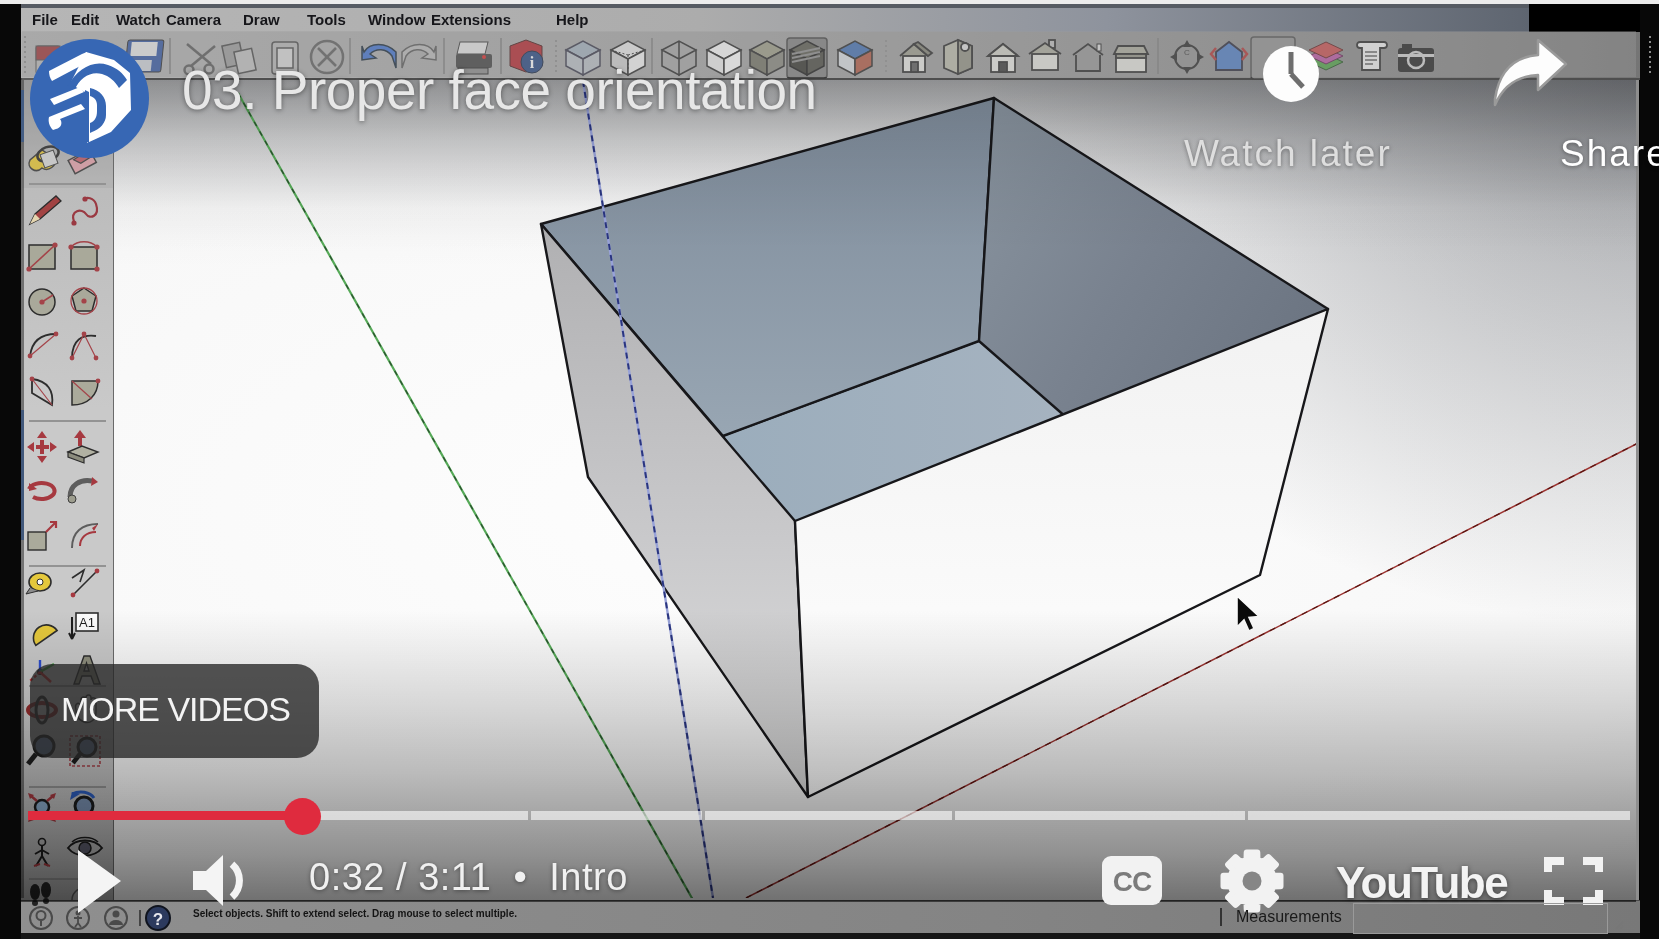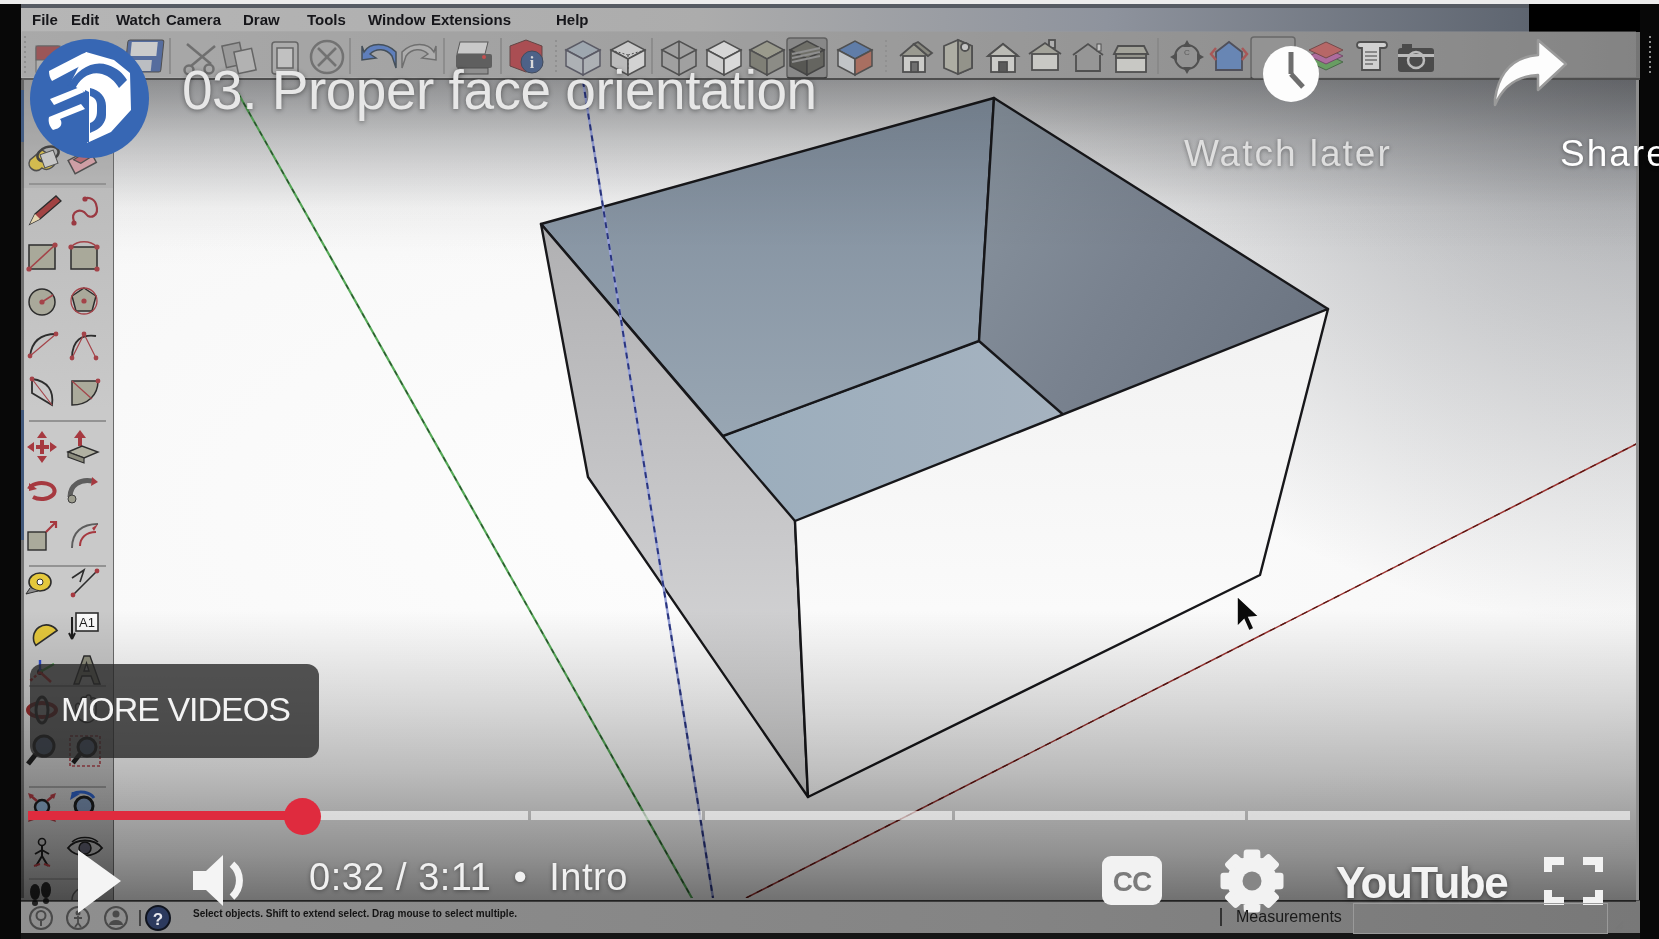--- a/index.html
+++ b/index.html
@@ -31,21 +31,21 @@
   #topstrip{left:0;top:0;width:1659px;height:4px;background:#ececec;}
   #botscrim{left:21px;top:610px;width:1615px;height:292px;
     background:linear-gradient(to bottom, rgba(0,0,0,0) 0%, rgba(0,0,0,0.14) 33%, rgba(0,0,0,0.25) 56%, rgba(0,0,0,0.42) 84%, rgba(0,0,0,0.55) 100%);}
   #topscrim{left:114px;top:80px;width:1522px;height:400px;
     background:linear-gradient(to bottom, rgba(0,0,0,0.12), rgba(0,0,0,0.05) 90px, rgba(0,0,0,0) 170px);}
   
   #title{left:182px;top:58px;font-size:55px;letter-spacing:-0.5px;color:#e7e7e7;text-shadow:0 1px 5px rgba(0,0,0,0.45);}
   #avatar{left:30px;top:39px;width:119px;height:119px;border-radius:60px;background:#3767b4;}
   #wl-text{left:1184px;top:133px;font-size:37px;letter-spacing:2px;color:#dedede;text-shadow:0 1px 4px rgba(0,0,0,0.4);}
   #sh-text{left:1543px;top:133px;font-size:37px;letter-spacing:2px;color:#ffffff;text-shadow:0 1px 4px rgba(0,0,0,0.4);margin-left:17px;}
-  #morev{left:30px;top:664px;width:289px;height:94px;border-radius:12px;background:rgba(38,38,38,0.78);}
+  #morev{left:30px;top:664px;width:289px;height:94px;border-radius:22px;background:rgba(38,38,38,0.78);}
   #morev span{position:absolute;left:31px;top:26px;font-size:34px;letter-spacing:-1px;color:#f3f3f3;}
   
   .seg{position:absolute;top:811px;height:9px;background:rgba(255,255,255,0.60);}
   #played{left:28px;top:811px;width:274px;height:9px;background:#df2b3e;}
   #knob{left:284px;top:798px;width:37px;height:37px;border-radius:19px;background:#df2b3e;}
   #timetxt{left:300px;top:856px;font-size:38px;letter-spacing:0.5px;color:#f0f0f0;text-shadow:0 1px 4px rgba(0,0,0,0.4);margin-left:9px;}
   #yttxt{left:1336px;top:858px;font-size:44px;font-weight:bold;color:#f3f3f3;letter-spacing:-1.5px;text-shadow:0 1px 5px rgba(0,0,0,0.5);}
   #sel-text{left:193px;top:908px;font-size:10px;color:#141414;font-weight:bold;}
   #meas-text{left:1236px;top:908px;font-size:16px;color:#1a1a1a;}
   #measbox{left:1353px;top:903px;width:253px;height:29px;border:1px solid #9a9a9a;}

